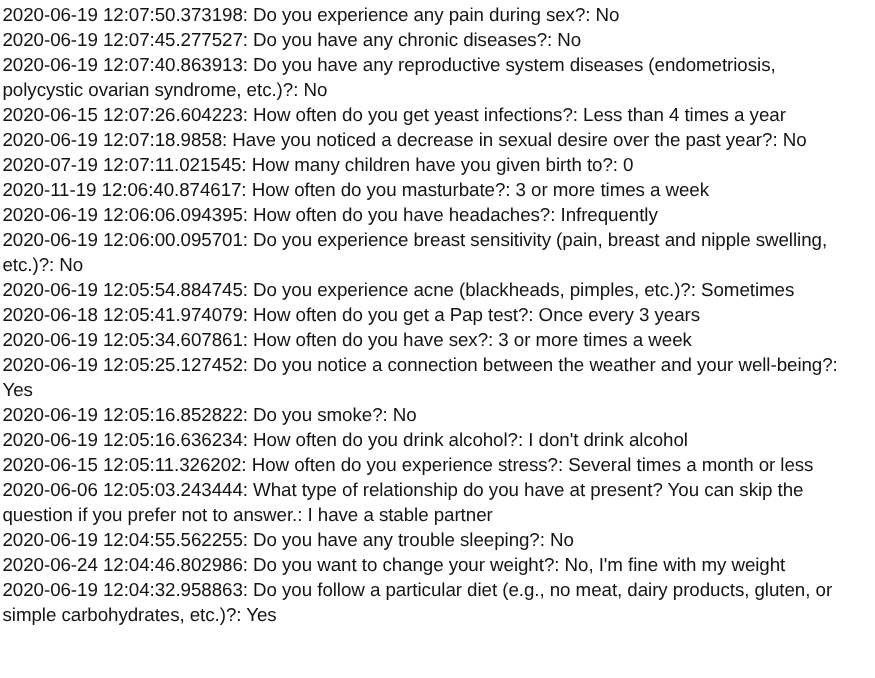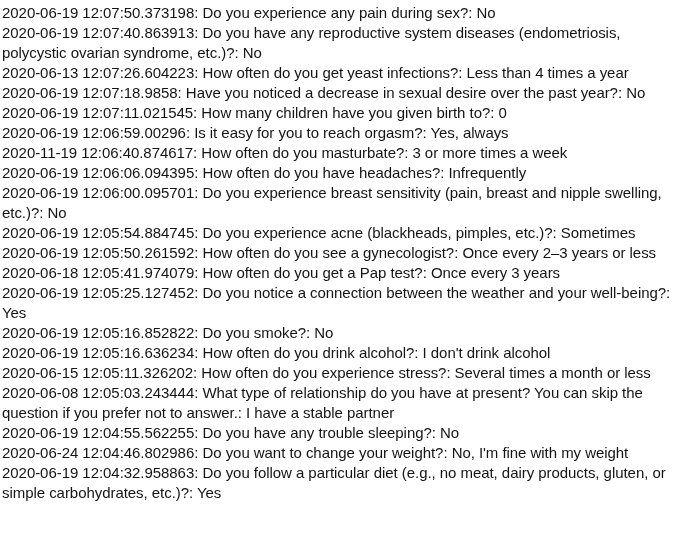--- a/index.html
+++ b/index.html
@@ -31,33 +31,33 @@
     max-width: 684px;
     color: #141414;
   }
 </style>
 </head>
 <body>
 
 <div id="log-container">
   <ul id="log-list">
       <li class="log-entry">2020-06-19 12:07:50.373198: Do you experience any pain during sex?: No</li>
+      <li class="log-entry">2020-06-19 12:07:45.277527: Do you have any chronic diseases?: No</li>
       <li class="log-entry">2020-06-19 12:07:40.863913: Do you have any reproductive system diseases (endometriosis, polycystic ovarian syndrome, etc.)?: No</li>
-      <li class="log-entry">2020-06-13 12:07:26.604223: How often do you get yeast infections?: Less than 4 times a year</li>
+      <li class="log-entry">2020-06-15 12:07:26.604223: How often do you get yeast infections?: Less than 4 times a year</li>
       <li class="log-entry">2020-06-19 12:07:18.9858: Have you noticed a decrease in sexual desire over the past year?: No</li>
-      <li class="log-entry">2020-06-19 12:07:11.021545: How many children have you given birth to?: 0</li>
-      <li class="log-entry">2020-06-19 12:06:59.00296: Is it easy for you to reach orgasm?: Yes, always</li>
+      <li class="log-entry">2020-07-19 12:07:11.021545: How many children have you given birth to?: 0</li>
       <li class="log-entry">2020-11-19 12:06:40.874617: How often do you masturbate?: 3 or more times a week</li>
       <li class="log-entry">2020-06-19 12:06:06.094395: How often do you have headaches?: Infrequently</li>
       <li class="log-entry">2020-06-19 12:06:00.095701: Do you experience breast sensitivity (pain, breast and nipple swelling, etc.)?: No</li>
       <li class="log-entry">2020-06-19 12:05:54.884745: Do you experience acne (blackheads, pimples, etc.)?: Sometimes</li>
-      <li class="log-entry">2020-06-19 12:05:50.261592: How often do you see a gynecologist?: Once every 2–3 years or less</li>
       <li class="log-entry">2020-06-18 12:05:41.974079: How often do you get a Pap test?: Once every 3 years</li>
+      <li class="log-entry">2020-06-19 12:05:34.607861: How often do you have sex?: 3 or more times a week</li>
       <li class="log-entry">2020-06-19 12:05:25.127452: Do you notice a connection between the weather and your well-being?: Yes</li>
       <li class="log-entry">2020-06-19 12:05:16.852822: Do you smoke?: No</li>
       <li class="log-entry">2020-06-19 12:05:16.636234: How often do you drink alcohol?: I don't drink alcohol</li>
       <li class="log-entry">2020-06-15 12:05:11.326202: How often do you experience stress?: Several times a month or less</li>
-      <li class="log-entry">2020-06-08 12:05:03.243444: What type of relationship do you have at present? You can skip the question if you prefer not to answer.: I have a stable partner</li>
+      <li class="log-entry">2020-06-06 12:05:03.243444: What type of relationship do you have at present? You can skip the question if you prefer not to answer.: I have a stable partner</li>
       <li class="log-entry">2020-06-19 12:04:55.562255: Do you have any trouble sleeping?: No</li>
       <li class="log-entry">2020-06-24 12:04:46.802986: Do you want to change your weight?: No, I'm fine with my weight</li>
       <li class="log-entry">2020-06-19 12:04:32.958863: Do you follow a particular diet (e.g., no meat, dairy products, gluten, or simple carbohydrates, etc.)?: Yes</li>
     </ul>
 </div>
 
 </body></html>

